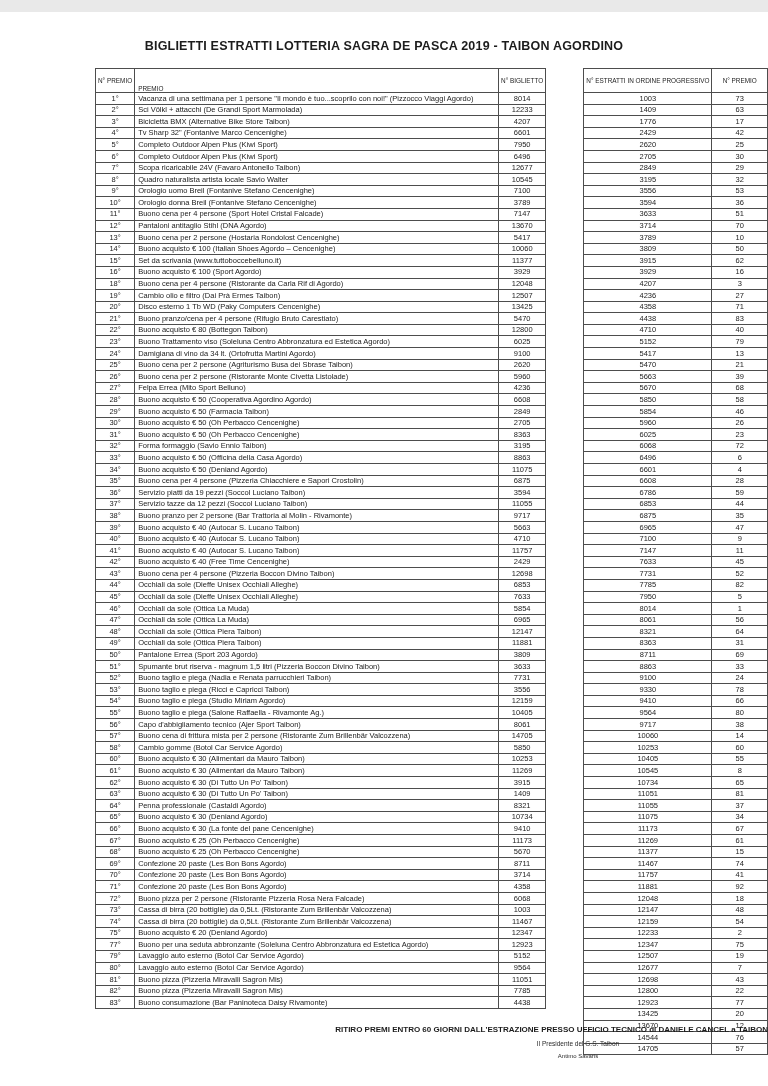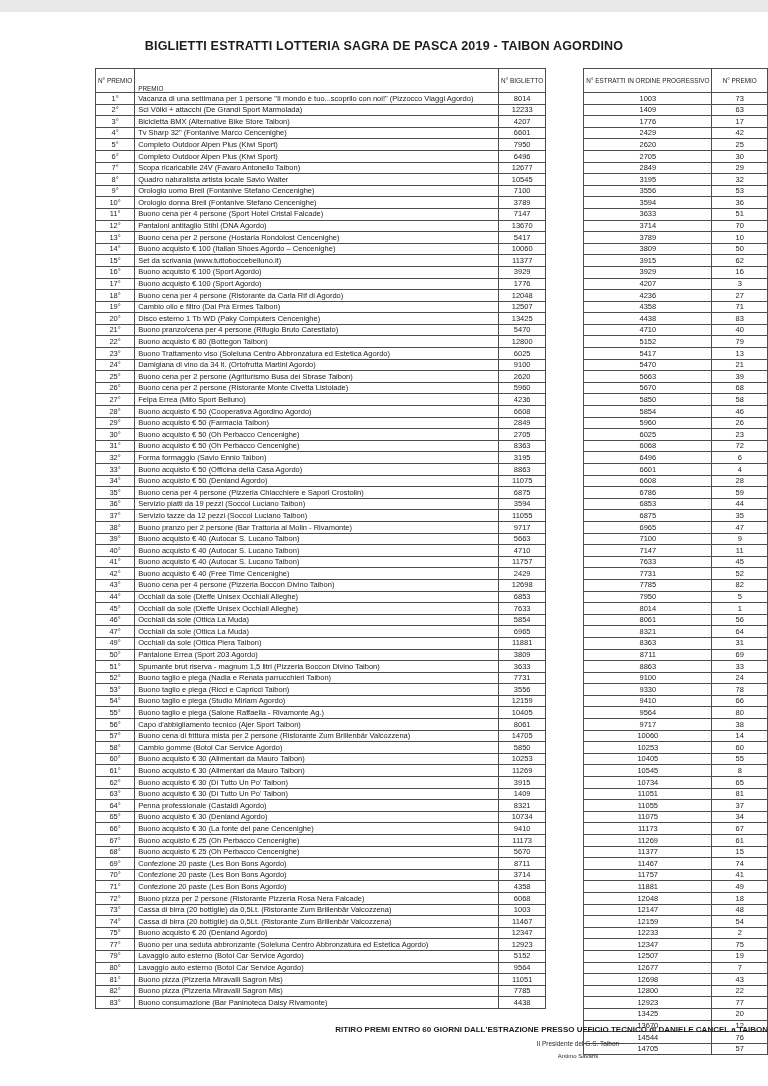--- a/index.html
+++ b/index.html
@@ -127,25 +127,20 @@
             <td class="c">15°</td>
             <td class="l">Set da scrivania (www.tuttoboccebelluno.it)</td>
             <td class="c">11377</td>
           </tr>
           <tr>
             <td class="c">16°</td>
             <td class="l">Buono acquisto € 100 (Sport Agordo)</td>
             <td class="c">3929</td>
           </tr>
           <tr>
-            <td class="c">17°</td>
-            <td class="l">Buono acquisto € 100 (Sport Agordo)</td>
-            <td class="c">1776</td>
-          </tr>
-          <tr>
             <td class="c">18°</td>
             <td class="l">Buono cena per 4 persone (Ristorante da Carla Rif di Agordo)</td>
             <td class="c">12048</td>
           </tr>
           <tr>
             <td class="c">19°</td>
             <td class="l">Cambio olio e filtro (Dai Prà Ermes Taibon)</td>
             <td class="c">12507</td>
           </tr>
           <tr>
@@ -280,20 +275,25 @@
           </tr>
           <tr>
             <td class="c">46°</td>
             <td class="l">Occhiali da sole (Ottica La Muda)</td>
             <td class="c">5854</td>
           </tr>
           <tr>
             <td class="c">47°</td>
             <td class="l">Occhiali da sole (Ottica La Muda)</td>
             <td class="c">6965</td>
+          </tr>
+          <tr>
+            <td class="c">48°</td>
+            <td class="l">Occhiali da sole (Ottica Piera Taibon)</td>
+            <td class="c">12147</td>
           </tr>
           <tr>
             <td class="c">49°</td>
             <td class="l">Occhiali da sole (Ottica Piera Taibon)</td>
             <td class="c">11881</td>
           </tr>
           <tr>
             <td class="c">50°</td>
             <td class="l">Pantalone Errea (Sport 203 Agordo)</td>
             <td class="c">3809</td>
@@ -734,21 +734,21 @@
           <tr>
             <td class="c">11467</td>
             <td class="c">74</td>
           </tr>
           <tr>
             <td class="c">11757</td>
             <td class="c">41</td>
           </tr>
           <tr>
             <td class="c">11881</td>
-            <td class="c">49</td>
+            <td class="c">92</td>
           </tr>
           <tr>
             <td class="c">12048</td>
             <td class="c">18</td>
           </tr>
           <tr>
             <td class="c">12147</td>
             <td class="c">48</td>
           </tr>
           <tr>

